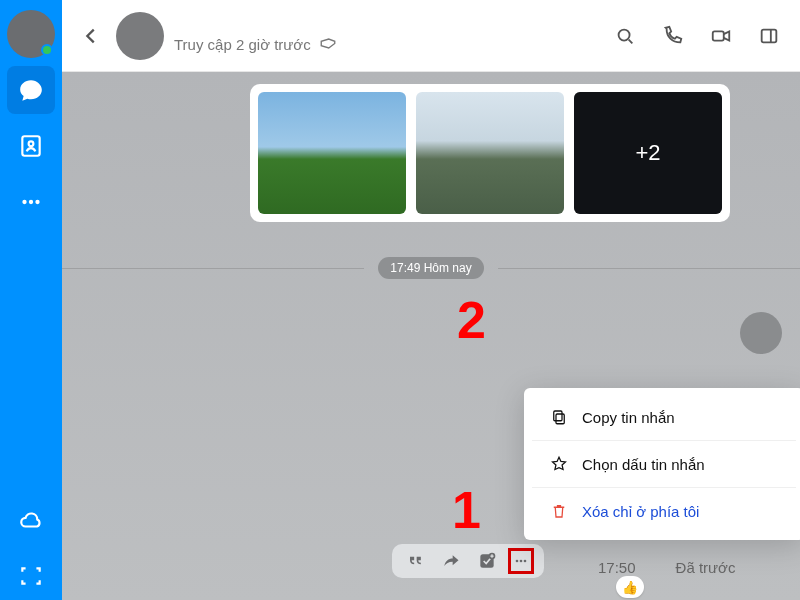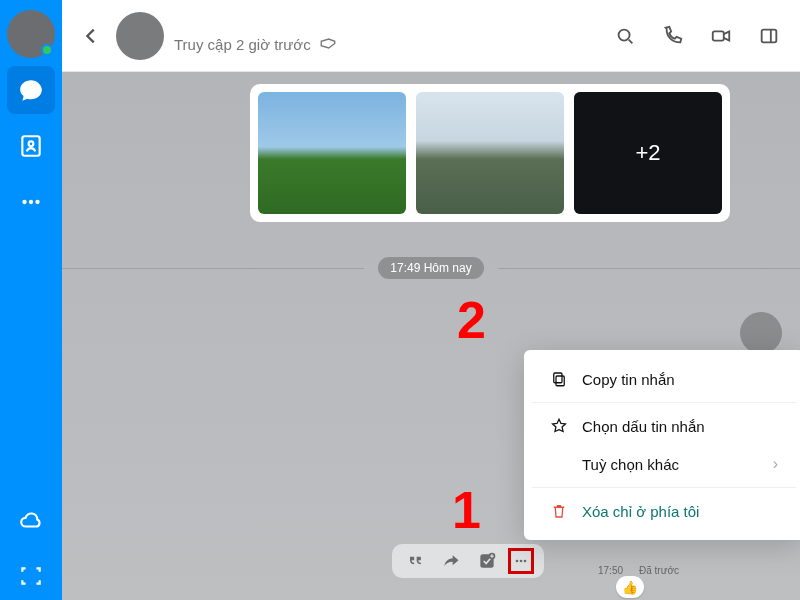--- a/index.html
+++ b/index.html
@@ -42,27 +42,27 @@
   .time-divider .line{ height:1px; background:#9fa0a2; flex:1; }
   .time-pill { background:#8e9092; color:#fff; font-size:12px; padding:4px 12px; border-radius:12px; white-space:nowrap;}
 
   .sent-avatar { position:absolute; right:18px; top:240px; width:42px; height:42px; border-radius:50%; background:#8a8c8e; }
 
   
   .msg-actions { position:absolute; bottom:22px; left:330px; display:flex; align-items:center; gap:10px; background:#dfe1e3; border-radius:10px; padding:4px 10px; }
   .msg-actions .mbtn { width:26px; height:26px; display:flex; align-items:center; justify-content:center; color:#6a6b6d; cursor:pointer;}
   .more-highlight { border:3px solid #d30000; padding:0 2px; margin-left:-2px; }
 
-  .msg-meta { position:absolute; bottom:24px; left:536px; display:flex; gap:16px; font-size:10px; color:#666; align-items:flex-end;}
+  .msg-meta { position:absolute; bottom:24px; left:536px; display:flex; gap:40px; font-size:15px; color:#666; align-items:flex-end;}
   .thumbs-chip { position:absolute; bottom:2px; left:554px; background:#fff; width:28px; height:22px; border-radius:11px; display:flex; align-items:center; justify-content:center; font-size:13px; box-shadow:0 1px 2px rgba(0,0,0,.15);}
 
   
   .ctxmenu { position:absolute; bottom:60px; left:462px; width:280px; background:#fff; border-radius:6px; box-shadow:0 6px 30px rgba(0,0,0,.18); padding:10px 8px; font-size:15px; }
   .ctxrow { display:flex; align-items:center; gap:14px; padding:10px 18px; cursor:pointer; color:#111;}
-  .ctxrow.delete{color:#0f766e;}
+  .ctxrow.delete{color:#1d4ed8;}
   .ctxrow .cicon{width:18px;height:18px;display:flex;align-items:center;justify-content:center;color:inherit;}
   .ctx-sep { height:1px; background:#efefef; margin:4px 0;}
   .ctx-box { border:3px solid #d30000; margin:0 -3px; }
   .chevron { margin-left:auto; color:#aaa; font-size:16px;}
 
   
   .note { position:absolute; color:#ff0000; font-weight:900; font-size:52px; font-family: Arial; }
   .note1 { bottom:60px; left:390px; }
   .note2 { top:218px; left:395px; }
 </style>
@@ -219,25 +219,20 @@
       </div>
       <div class="ctx-sep"></div>
       <div class="ctxrow">
         <span class="cicon">
             <svg viewBox="0 0 24 24" width="18" height="18">
               <path fill="none" stroke="#111" stroke-width="1.7" d="M12 3l2.6 5.6 6 .6-4.5 4.1 1.3 6L12 16.8 6.6 19.3l1.3-6L3.4 9.2l6-.6z"></path>
             </svg>
           </span>
         <span>Chọn dấu tin nhắn</span>
       </div>
-      <div class="ctxrow">
-        <span class="cicon"></span>
-        <span>Tuỳ chọn khác</span>
-        <span class="chevron">›</span>
-      </div>
       <div class="ctx-sep"></div>
       <div class="ctxrow delete">
         <span class="cicon">
             <svg viewBox="0 0 24 24" width="18" height="18">
               <path fill="none" stroke="#e74c3c" stroke-width="1.7" d="M5 7h14M10 7V5h4v2M7 7l1 13h8l1-13"></path>
             </svg>
           </span>
         <span>Xóa chỉ ở phía tôi</span>
       </div>
     </div>

